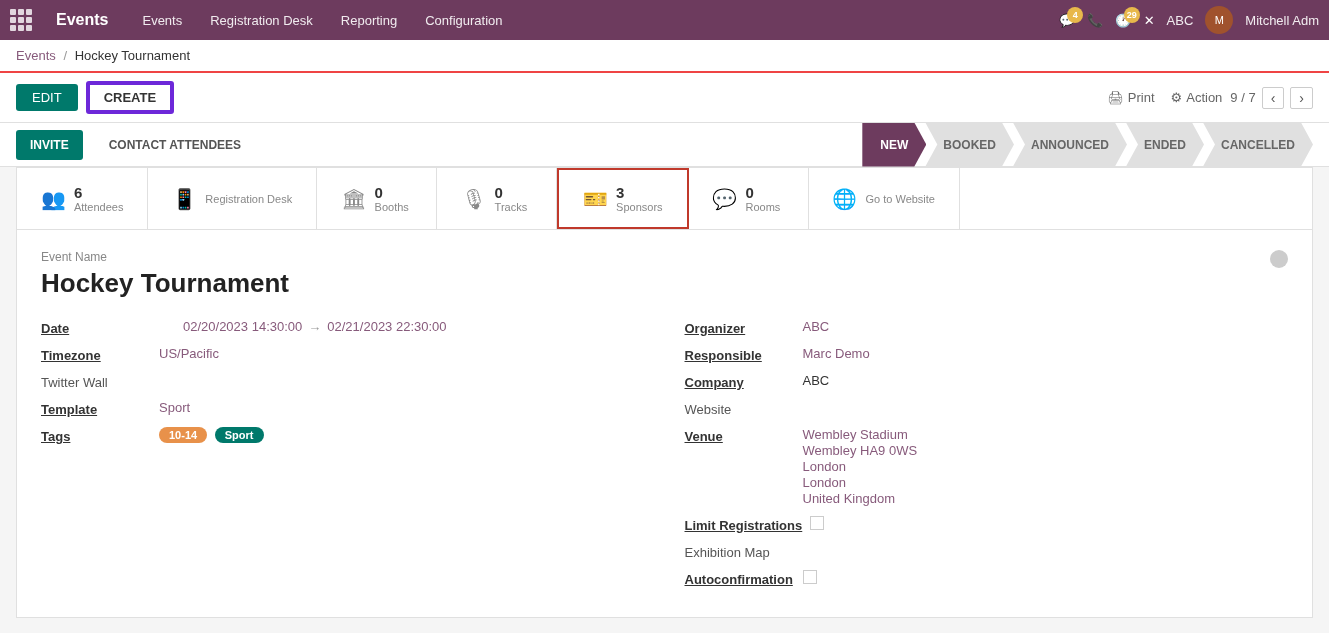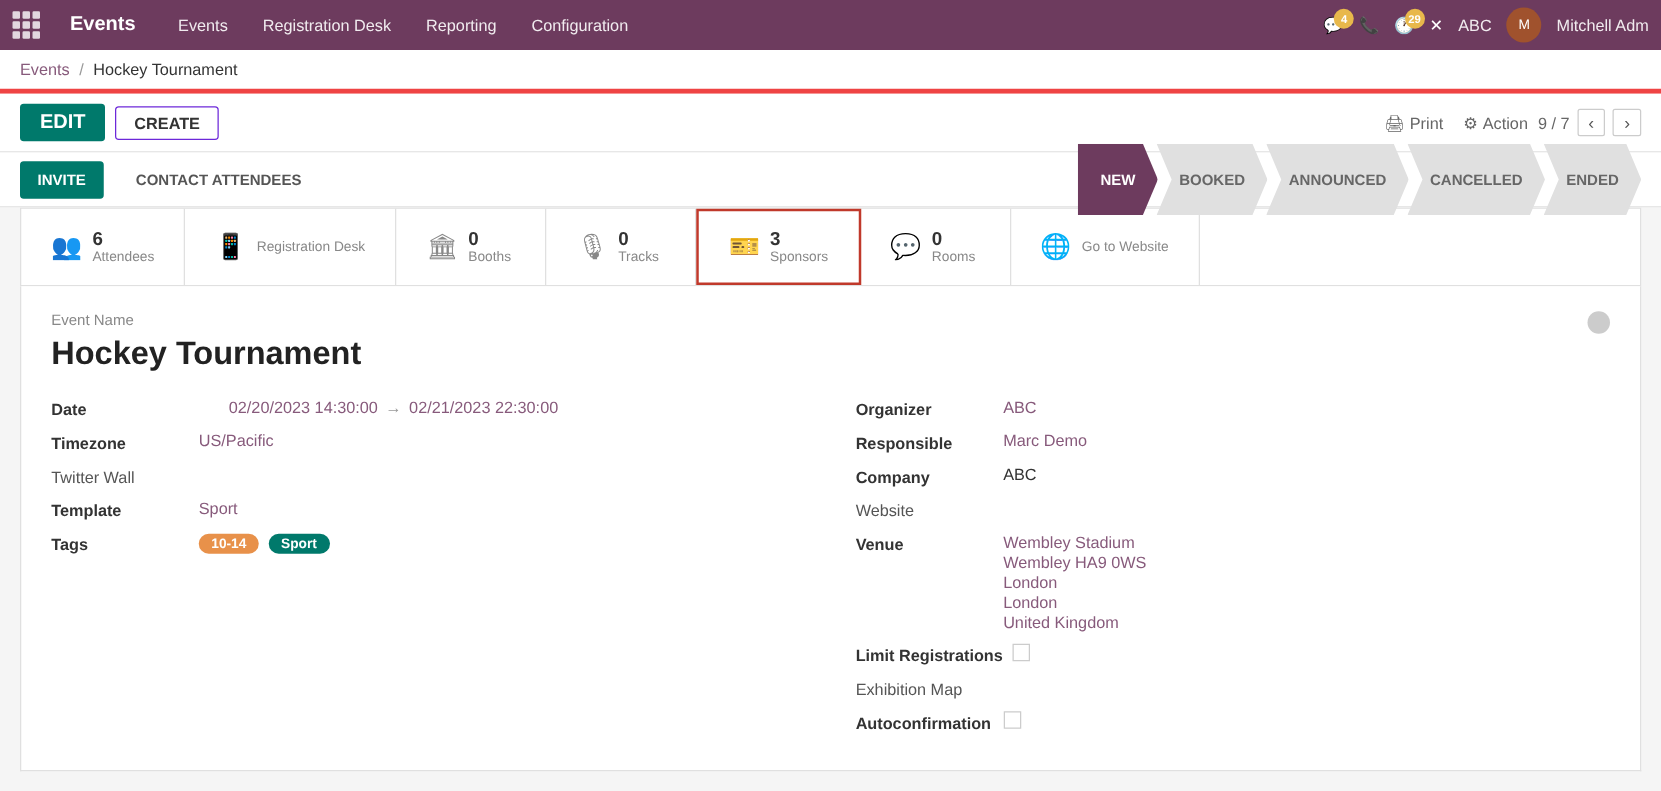--- a/index.html
+++ b/index.html
@@ -45,42 +45,42 @@
       color: white; font-size: 11px;
     }
     .nav-user { color: rgba(255,255,255,0.9); font-size: 13px; }
 
     
     .breadcrumb {
       background: white;
       padding: 8px 16px;
       font-size: 13px;
       color: #666;
-      border-bottom: 4px solid #ef4444;
+      border-bottom: 2px solid #ef4444;
     }
     .breadcrumb a { color: #875a7b; text-decoration: none; }
     .breadcrumb .sep { margin: 0 4px; color: #999; }
     .breadcrumb .current { color: #333; }
 
     
     .toolbar {
       background: white;
       padding: 8px 16px;
       display: flex;
       align-items: center;
       gap: 8px;
       border-bottom: 1px solid #e0e0e0;
     }
     .btn-edit {
       background: #00796b; color: white; border: none;
-      padding: 6px 16px; font-size: 16px; font-weight: bold;
+      padding: 6px 16px; font-size: 13px; font-weight: normal;
       border-radius: 3px; cursor: pointer;
     }
     .btn-create {
-      background: white; color: #333; border: 1px solid #6d28d9;
+      background: white; color: #333; border: 4px solid #6d28d9;
       padding: 5px 14px; font-size: 13px; font-weight: bold;
       border-radius: 3px; cursor: pointer;
     }
     .toolbar-spacer { flex: 1; }
     .toolbar-action { display: flex; align-items: center; gap: 16px; color: #666; }
     .toolbar-action span { cursor: pointer; display: flex; align-items: center; gap: 4px; }
     .pager { display: flex; align-items: center; gap: 6px; color: #666; font-size: 13px; }
     .pager button {
       background: none; border: 1px solid #ccc; padding: 2px 8px;
       cursor: pointer; border-radius: 2px; font-size: 14px; color: #555;
@@ -103,21 +103,21 @@
     }
     .btn-contact {
       color: #555; background: none; border: none;
       font-size: 12px; font-weight: bold; cursor: pointer;
       padding: 8px 14px;
     }
     .status-spacer { flex: 1; }
     .status-steps { display: flex; align-items: center; }
     .status-step {
       padding: 0 18px;
-      height: 57px;
+      height: 44px;
       display: flex; align-items: center;
       font-size: 12px; font-weight: bold;
       background: #e0e0e0;
       color: #666;
       clip-path: polygon(0 0, calc(100% - 12px) 0, 100% 50%, calc(100% - 12px) 100%, 0 100%, 12px 50%);
       margin-left: -1px;
       cursor: pointer;
     }
     .status-step:first-child {
       clip-path: polygon(0 0, calc(100% - 12px) 0, 100% 50%, calc(100% - 12px) 100%, 0 100%);
@@ -158,21 +158,21 @@
       border: 1px solid #e0e0e0;
       border-top: none;
       padding: 20px 24px;
     }
     .event-name-label { color: #888; font-size: 12px; margin-bottom: 4px; }
     .event-title { font-size: 26px; font-weight: bold; color: #222; margin-bottom: 20px; }
 
     .form-grid { display: grid; grid-template-columns: 1fr 1fr; gap: 0 40px; }
     .form-row { display: flex; align-items: flex-start; margin-bottom: 10px; gap: 8px; }
     .form-label { color: #555; font-size: 13px; min-width: 110px; padding-top: 2px; }
-    .form-label.bold { font-weight: bold; color: #333; }
+    .form-label.bold { font-weight: bold; color: #333; text-decoration: underline; }
     .form-value { color: #333; font-size: 13px; }
     .form-value.link { color: #875a7b; }
 
     .tag {
       display: inline-block; padding: 2px 10px; border-radius: 12px;
       font-size: 11px; font-weight: bold; margin-right: 4px; color: white;
     }
     .tag-orange { background: #e8914a; }
     .tag-teal { background: #00796b; }
 
@@ -248,22 +248,22 @@
 </div>
 
 <div class="status-bar">
   <button class="btn-invite">INVITE</button>
   <button class="btn-contact">CONTACT ATTENDEES</button>
   <div class="status-spacer"></div>
   <div class="status-steps">
     <div class="status-step active">NEW</div>
     <div class="status-step">BOOKED</div>
     <div class="status-step">ANNOUNCED</div>
+    <div class="status-step">ENDED</div>
     <div class="status-step">CANCELLED</div>
-    <div class="status-step">ENDED</div>
   </div>
 </div>
 
 <div class="main">
 
   <div class="stats-bar">
     <div class="stat-item">
       <span class="stat-icon">👥</span>
       <div class="stat-text">
         <span class="stat-num">6</span>

